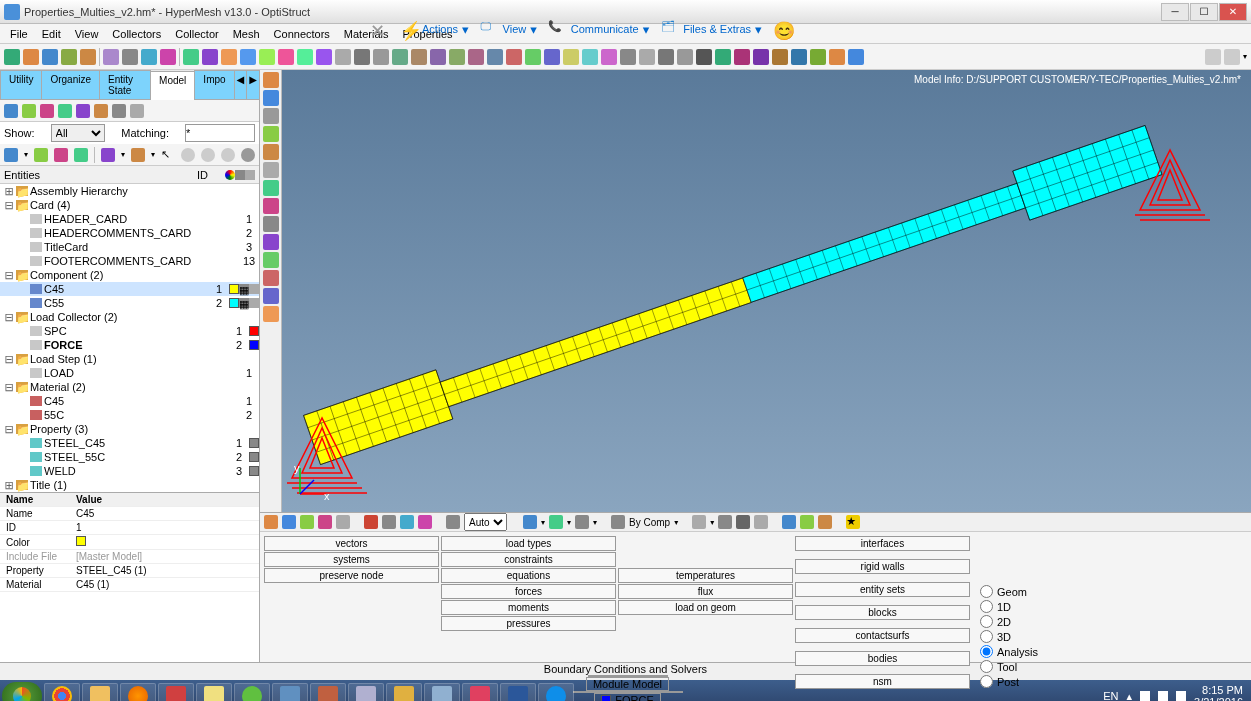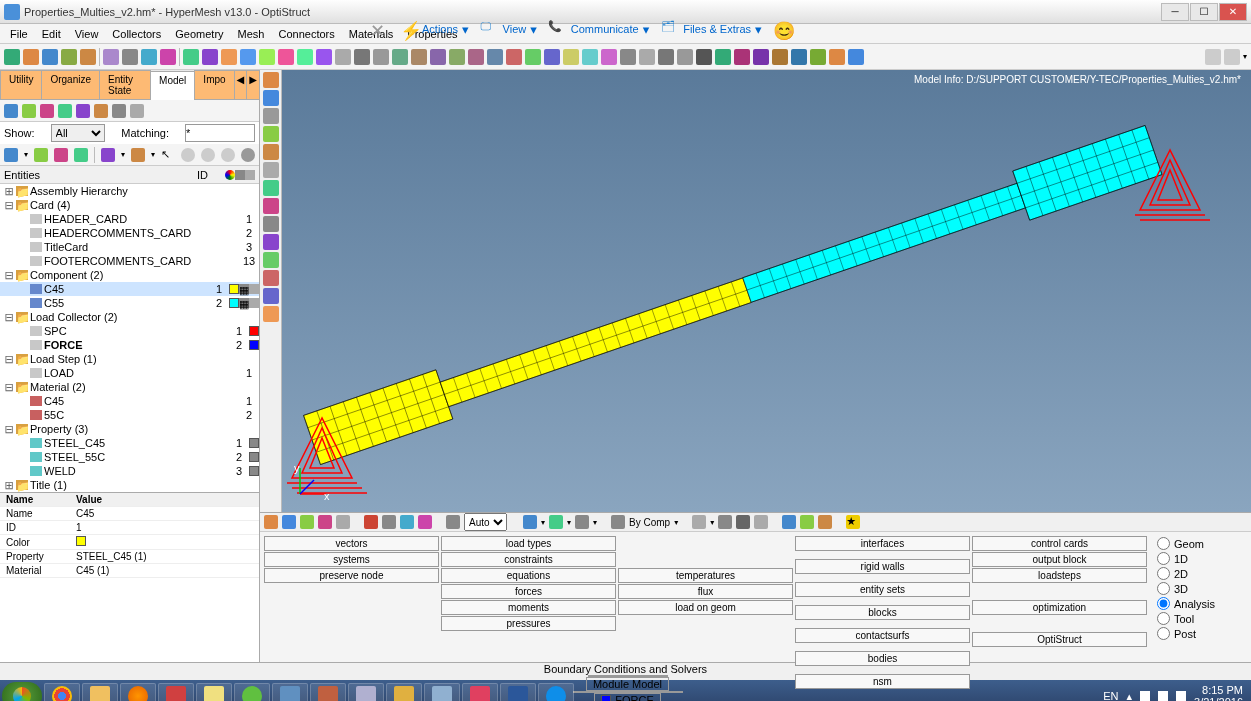--- a/index.html
+++ b/index.html
@@ -13,21 +13,21 @@
 .menubar { height:20px; background:#f4f4f4; display:flex; align-items:center; padding:0 4px; gap:2px; border-bottom:1px solid #ccc; position:relative; }
 .menuitem { padding:2px 6px; cursor:pointer; }
 .bigactions { position:absolute; left:370px; top:-4px; display:flex; align-items:center; gap:12px; }
 .bigbtn { display:flex; align-items:center; gap:4px; font-size:13px; color:#0066cc; cursor:pointer; }
 .bigico { width:18px; height:18px; display:inline-block; }
 .toolbar { height:26px; background:#f4f4f4; border-bottom:1px solid #ccc; display:flex; align-items:center; padding:0 4px; gap:3px; }
 .tbico { width:16px; height:16px; display:inline-block; background:#6a8; border-radius:2px; }
 .content { display:flex; height:592px; }
 .leftpanel { width:260px; background:#fff; border-right:1px solid #aaa; display:flex; flex-direction:column; }
 .tabs { display:flex; background:#e8e8e8; border-bottom:1px solid #aaa; }
-.tab { padding:3px 8px; border:1px solid #aaa; border-bottom:none; background:#fdba74; margin-right:-1px; cursor:pointer; font-size:10px; }
+.tab { padding:3px 8px; border:1px solid #aaa; border-bottom:none; background:#7dd3fc; margin-right:-1px; cursor:pointer; font-size:10px; }
 .tab.active { background:#fff; position:relative; top:1px; }
 .tab.arrows { padding:3px 2px; }
 .subtool { height:22px; background:#f4f4f4; border-bottom:1px solid #ccc; display:flex; align-items:center; padding:0 4px; gap:4px; }
 .filterrow { height:22px; display:flex; align-items:center; padding:0 4px; gap:16px; }
 .filterrow select,.filterrow input { height:18px; font-size:11px; border:1px solid #999; }
 .icotool { height:22px; background:#f4f4f4; border-bottom:1px solid #ccc; display:flex; align-items:center; padding:0 4px; gap:6px; }
 .treehdr { height:18px; background:#f0f0f0; border-bottom:1px solid #ccc; display:flex; align-items:center; padding:0 4px; font-size:10px; }
 .treehdr .ent { flex:1; } .treehdr .idcol{width:28px;}
 .tree { flex:1; overflow:auto; font-size:10px; background:#fff; }
 .trow { display:flex; align-items:center; height:14px; padding-left:4px; cursor:pointer; }
@@ -49,21 +49,21 @@
 .sideico { width:16px; height:16px; background:#888; border-radius:2px; }
 .canvas { flex:1; background:linear-gradient(#5a7a9a,#8aa5bf); position:relative; overflow:hidden; }
 .modelinfo { position:absolute; top:4px; right:10px; color:#fff; font-size:10px; }
 .triad { position:absolute; left:10px; bottom:10px; width:40px; height:40px; }
 .support { fill:none; stroke:red; stroke-width:1.5; }
 .lowerpanel { height:150px; background:#f4f4f4; border-top:1px solid #aaa; display:flex; flex-direction:column; }
 .vptool { height:24px; display:flex; align-items:center; padding:0 4px; gap:4px; border-bottom:1px solid #ccc; background:#f0f0f0; }
 .panelgrid { flex:1; display:flex; padding:4px; gap:2px; }
 .pcol { display:flex; flex-direction:column; gap:1px; }
 .pbtn { height:15px; border:1px solid #999; background:#f8f8f8; text-align:center; font-size:10px; line-height:13px; cursor:pointer; }
-.radiocol { width:80px; display:flex; flex-direction:column; gap:0px; padding-left:8px; }
+.radiocol { width:80px; display:flex; flex-direction:column; gap:0px; padding-left:8px;justify-content:flex-end; }
 .radiorow { display:flex; align-items:center; gap:4px; font-size:10px; height:15px; }
 .radiorow input{margin:0;}
 .statusbar { height:18px; background:#f0f0f0; border-top:1px solid #aaa; display:flex; align-items:center; padding:0 6px; font-size:10px;flex-direction:column; }
 .statusbar .sfill{flex:1;}
 .sbox{border:1px solid #999;padding:0 6px;height:14px;display:flex;align-items:center;margin-left:4px;}
 .taskbar { height:32px; background:linear-gradient(#3d5e8c,#2a4066); display:flex; align-items:center; padding:0 2px; gap:2px; }
 .startbtn { width:40px; height:28px; background:radial-gradient(circle,#5a9e3e,#2e6b1a); border-radius:14px; display:flex; align-items:center; justify-content:center; }
 .tbicon { width:36px; height:26px; background:rgba(255,255,255,0.1); border:1px solid rgba(255,255,255,0.2); display:flex;align-items:center;justify-content:center; border-radius:2px;}
 .tbicon span{width:20px;height:20px;display:inline-block;border-radius:2px;}
 .tray { margin-left:auto; display:flex; align-items:center; color:#fff; font-size:10px; gap:8px; padding-right:6px;}
@@ -81,21 +81,21 @@
     <span class="winbtn max"></span>
     <span class="winbtn close"></span>
   </div>
 </div>
 
 <div class="menubar">
   <span class="menuitem">File</span>
   <span class="menuitem">Edit</span>
   <span class="menuitem">View</span>
   <span class="menuitem">Collectors</span>
-  <span class="menuitem">Geometry</span>
+  <span class="menuitem">Collector</span>
   <span class="menuitem">Mesh</span>
   <span class="menuitem">Connectors</span>
   <span class="menuitem">Materials</span>
   <span class="menuitem">Properties</span>
   <div class="bigactions">
     <span class="bigbtn">
         <span class="bigico" style="color:#999;font-size:18px;">✕</span>
       </span>
     <span class="bigbtn"><span class="bigico" style="color:#f0a020;font-size:18px;">⚡</span><span>Actions</span> ▾</span>
     <span class="bigbtn"><span class="bigico" style="color:#2080d0;">🖵</span><span>View</span> ▾</span>
@@ -363,20 +363,24 @@
             </tr>
         <tr>
               <td>ID</td>
               <td>1</td>
             </tr>
         <tr>
               <td>Color</td>
               <td><span class="swatch" style="background:#ffff00;"></span></td>
             </tr>
         <tr>
+              <td style="color:#999;">Include File</td>
+              <td style="color:#999;">[Master Model]</td>
+            </tr>
+        <tr>
               <td>Property</td>
               <td>STEEL_C45 (1)</td>
             </tr>
         <tr>
               <td>Material</td>
               <td>C45 (1)</td>
             </tr>
       </tbody>
         </table>
     </div>
@@ -597,29 +601,20 @@
         </div>
         <div class="pcol" style="width:175px;gap:8px;">
           <div class="pbtn">interfaces</div>
           <div class="pbtn">rigid walls</div>
           <div class="pbtn">entity sets</div>
           <div class="pbtn">blocks</div>
           <div class="pbtn">contactsurfs</div>
           <div class="pbtn">bodies</div>
           <div class="pbtn">nsm</div>
         </div>
-        <div class="pcol" style="width:175px;">
-          <div class="pbtn">control cards</div>
-          <div class="pbtn">output block</div>
-          <div class="pbtn">loadsteps</div>
-          <div style="height:15px;"></div>
-          <div class="pbtn">optimization</div>
-          <div style="height:15px;"></div>
-          <div class="pbtn">OptiStruct</div>
-        </div>
         <div class="radiocol">
           <label class="radiorow">
               <input type="radio" name="pg" style="">
               <span>Geom</span>
             </label>
           <label class="radiorow">
               <input type="radio" name="pg" style="">
               <span>1D</span>
             </label>
           <label class="radiorow">

